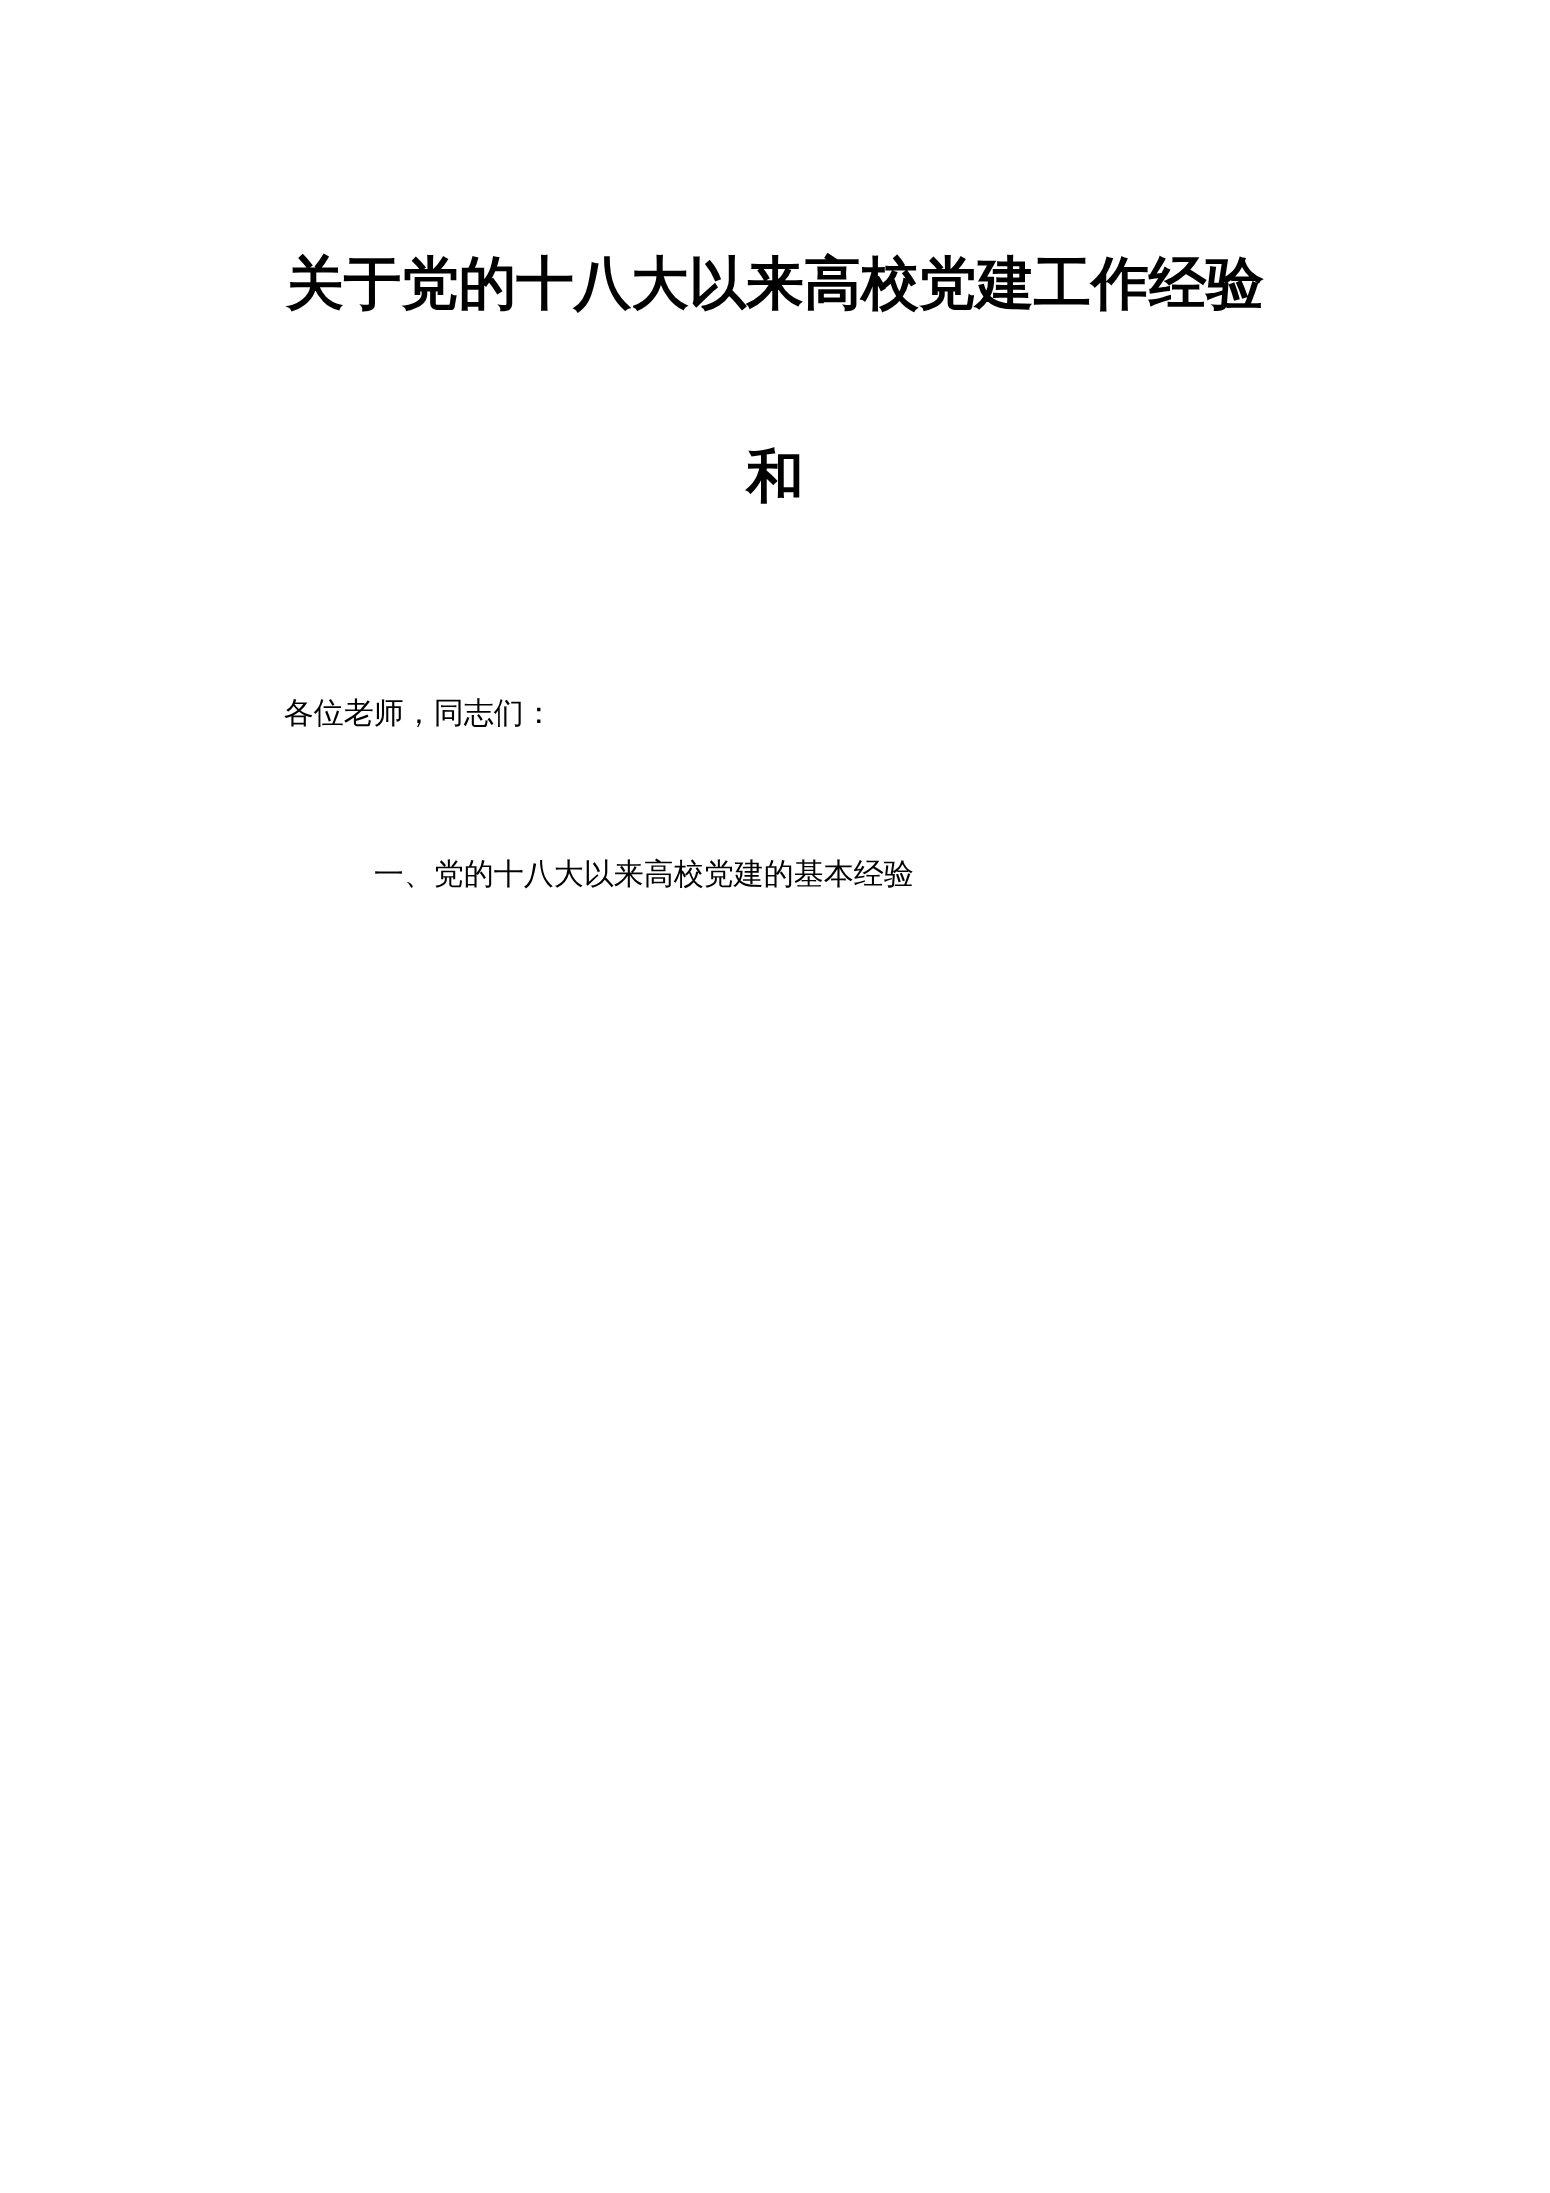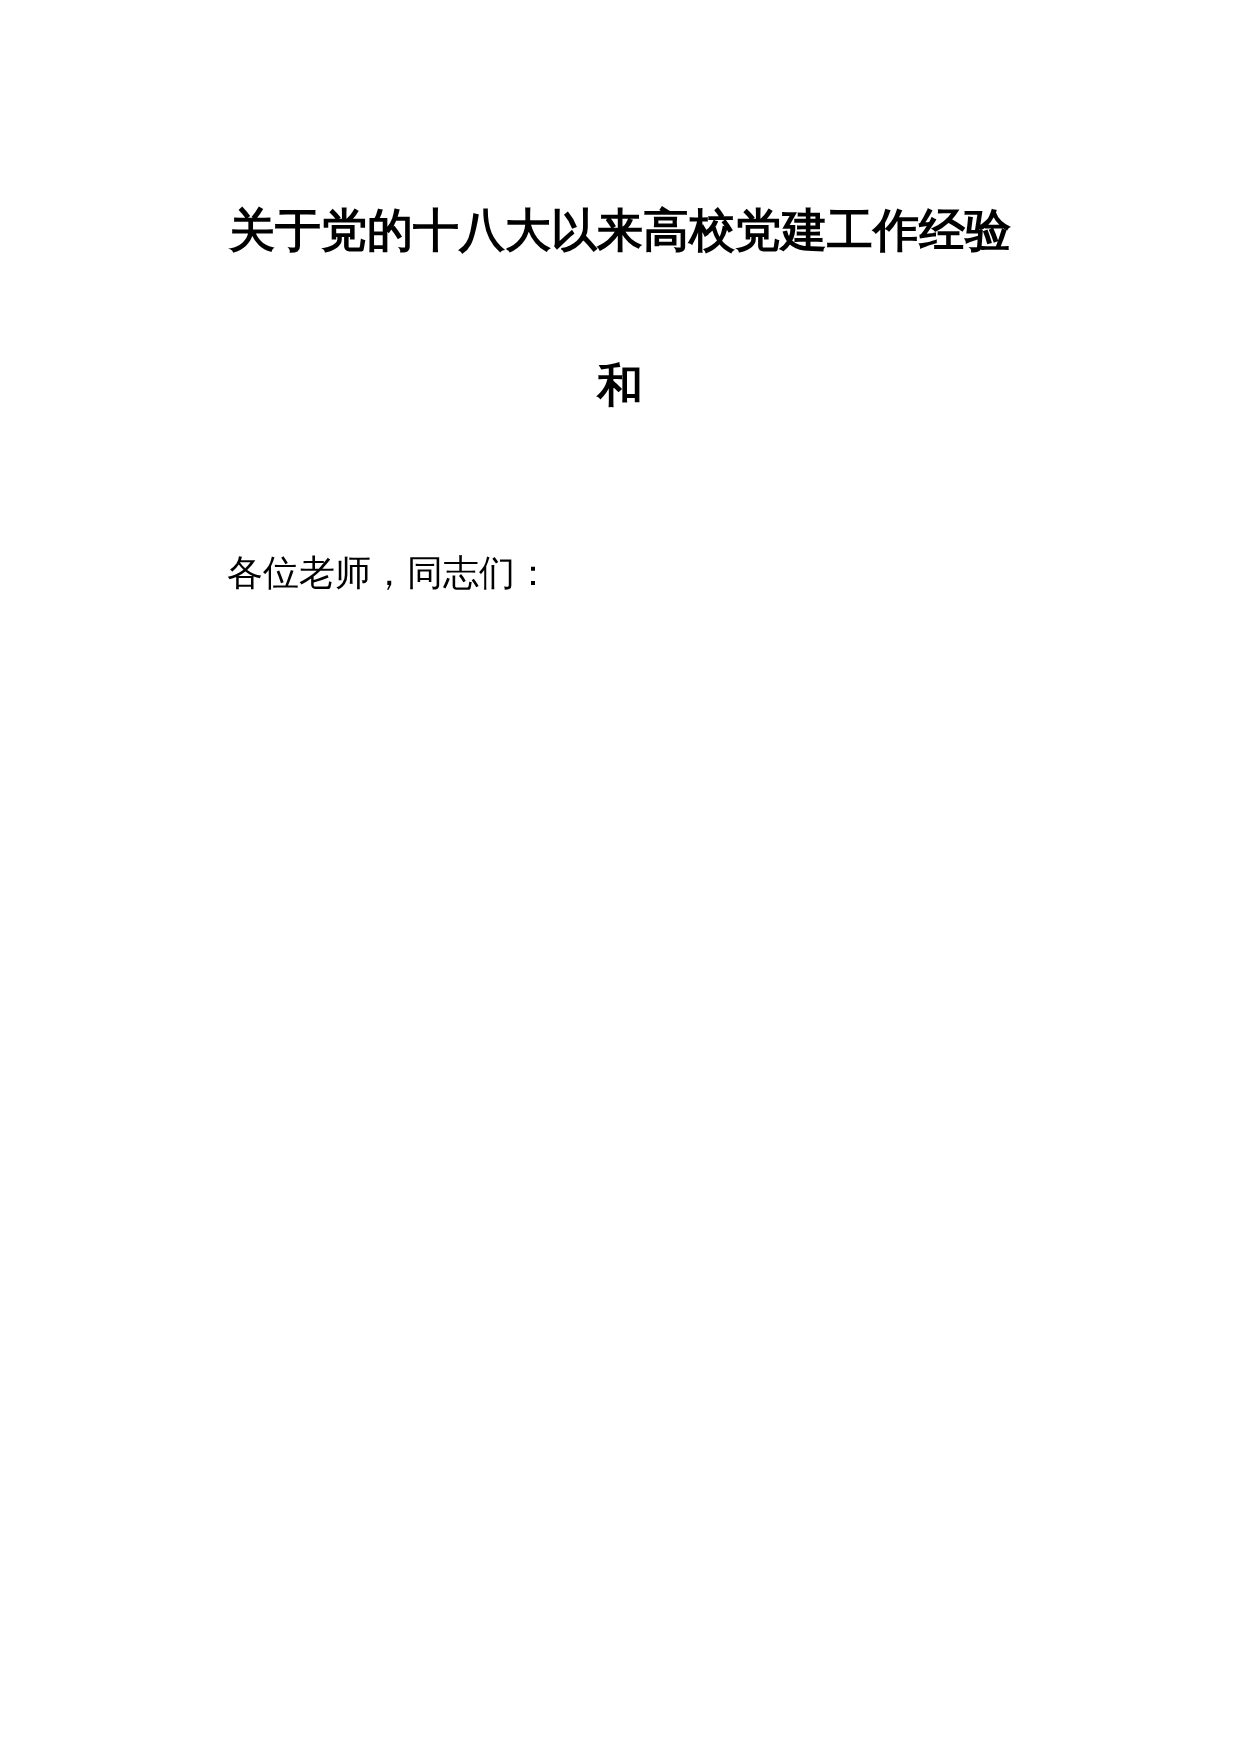--- a/index.html
+++ b/index.html
@@ -10,31 +10,31 @@
   .page {
     position: relative;
     width: 1116px;
     height: 1754px;
     margin: 0 auto;
     box-sizing: border-box;
     padding: 153px 165px 12px 165px;
     overflow: hidden;
     background: #ffffff;
     color: #000000;
-    font-family: Liberation Serif, serif;
+    font-family: Liberation Mono, monospace;
   }
   .doc-title {
     font-size: 46px;
     font-weight: 700;
     line-height: 155px;
     text-align: center;
     letter-spacing: 0;
   }
   .body-text {
-    font-size: 36px;
+    font-size: 24px;
     line-height: 64.5px;
     text-align: justify;
     text-justify: inter-character;
     word-break: break-all;
     margin: 0;
   }
   .salutation {
     margin-top: 78px;
   }
   .block {
@@ -49,15 +49,16 @@
 
 <div class="page" style="background: rgb(255, 255, 255); color: rgb(0, 0, 0);">
 
   <div class="doc-title">
     <div>关于党的十八大以来高校党建工作经验和</div>
   </div>
 
   <p class="body-text salutation">各位老师，同志们：</p>
 
 
+  <p class="body-text block indent">一、党的十八大以来高校党建的基本经验</p>
 
 
 </div>
 
 </body></html>

